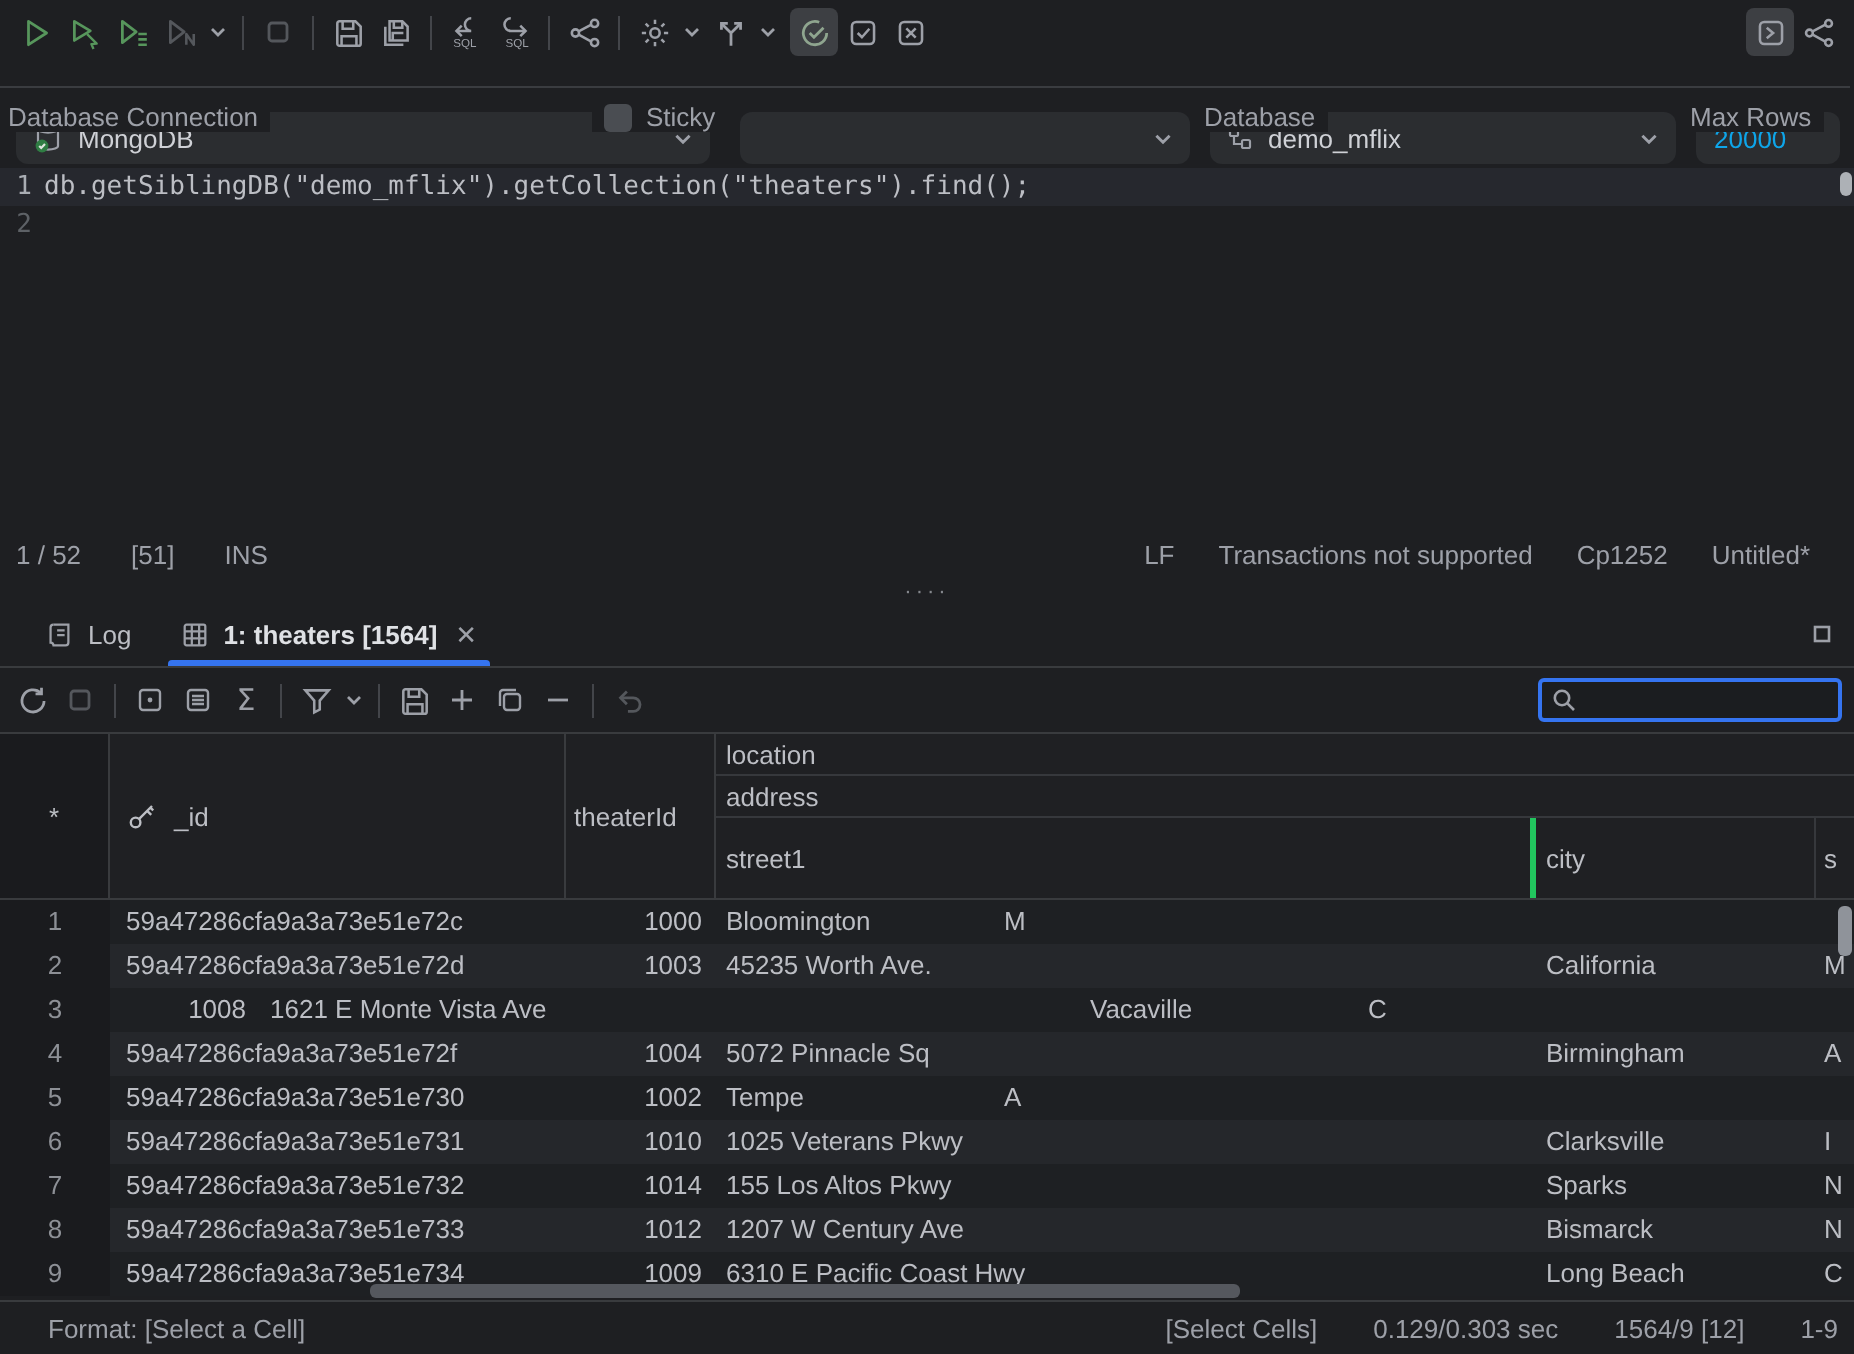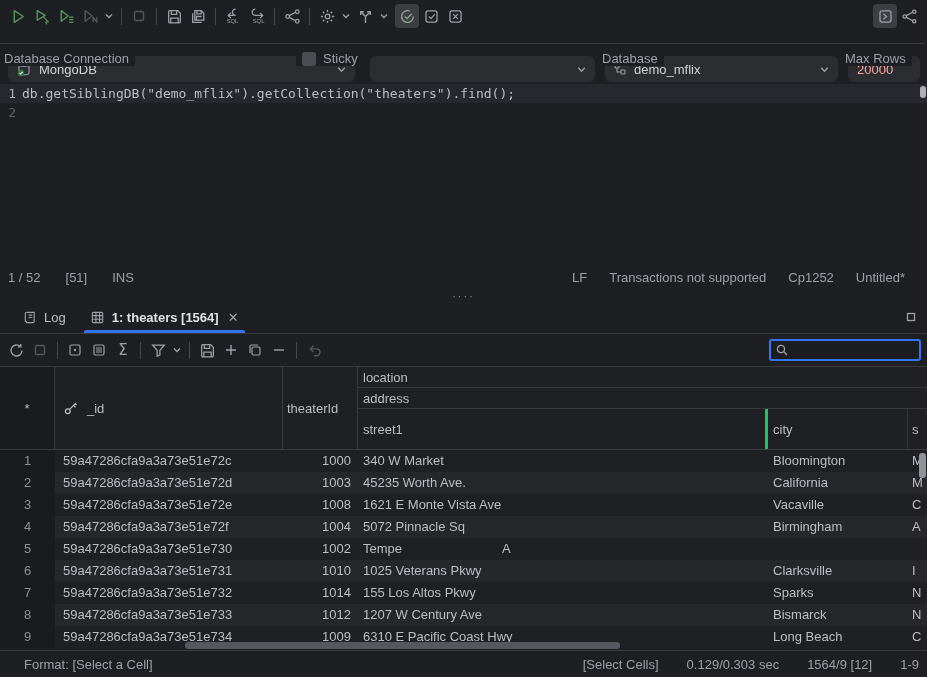--- a/index.html
+++ b/index.html
@@ -31,21 +31,21 @@
   .lbl-sticky { left:296px; display:flex; align-items:center; gap:7px; }
   .sticky-box { width:14px; height:14px; border-radius:3px; background:#4a4d52; }
   .lbl-db { left:596px; }
   .lbl-maxrows { left:839px; }
   .conn-fields { height:30px; display:flex; align-items:center; }
   .dd { height:26px; background:#2b2d30; border-radius:6px; display:flex; align-items:center; padding:0 8px; color:#cfd1d6; }
   .dd .chev { margin-left:auto; color:#9da0a8; }
   .dd-conn { margin-left:8px; width:347px; }
   .dd-empty { margin-left:15px; width:225px; }
   .dd-db { margin-left:10px; width:233px; }
-  .maxrows-input { margin-left:10px; width:72px; height:26px; background:#2b2d30; border:none; border-radius:6px; color:#fca5a5; font:13px "Liberation Sans",sans-serif; padding:0 9px; }
+  .maxrows-input { margin-left:10px; width:72px; height:26px; background:#2b2d30; border:none; border-radius:6px; color:#0ea5e9; font:13px "Liberation Sans",sans-serif; padding:0 9px; }
   .dd-ico { margin-right:7px; display:flex; }
 
   
   .editor { height:181px; flex:none; position:relative; font-family:"DejaVu Sans Mono", monospace; font-size:13px; }
   .ed-line { display:flex; height:19px; line-height:19px; }
   .ed-line.current { background:#26282e; }
   .gutter { width:22px; flex:none; text-align:right; padding-right:6px; color:#5d6166; }
   .ed-line.current .gutter { color:#a9adb3; }
   .code { white-space:pre; color:#bcbec4; }
   .ed-vscroll { position:absolute; top:2px; right:1px; width:6px; height:12px; background:#c6c9ce; border-radius:3px; opacity:.85; }
@@ -456,35 +456,33 @@
           <div class="gh-city">city</div>
           <div class="gh-state">s</div>
         </div>
       </div>
     </div>
     <div class="g-body">
         <div class="g-row">
           <div class="c-num">1</div>
           <div class="c-id">59a47286cfa9a3a73e51e72c</div>
           <div class="c-tid">1000</div>
-          <div class="c-street">340 W Market</div>
           <div class="c-city">Bloomington</div>
           <div class="c-state">M</div>
         </div>
         <div class="g-row even">
           <div class="c-num">2</div>
           <div class="c-id">59a47286cfa9a3a73e51e72d</div>
           <div class="c-tid">1003</div>
           <div class="c-street">45235 Worth Ave.</div>
           <div class="c-city">California</div>
           <div class="c-state">M</div>
         </div>
         <div class="g-row">
           <div class="c-num">3</div>
-          <div class="c-id">59a47286cfa9a3a73e51e72e</div>
           <div class="c-tid">1008</div>
           <div class="c-street">1621 E Monte Vista Ave</div>
           <div class="c-city">Vacaville</div>
           <div class="c-state">C</div>
         </div>
         <div class="g-row even">
           <div class="c-num">4</div>
           <div class="c-id">59a47286cfa9a3a73e51e72f</div>
           <div class="c-tid">1004</div>
           <div class="c-street">5072 Pinnacle Sq</div>

